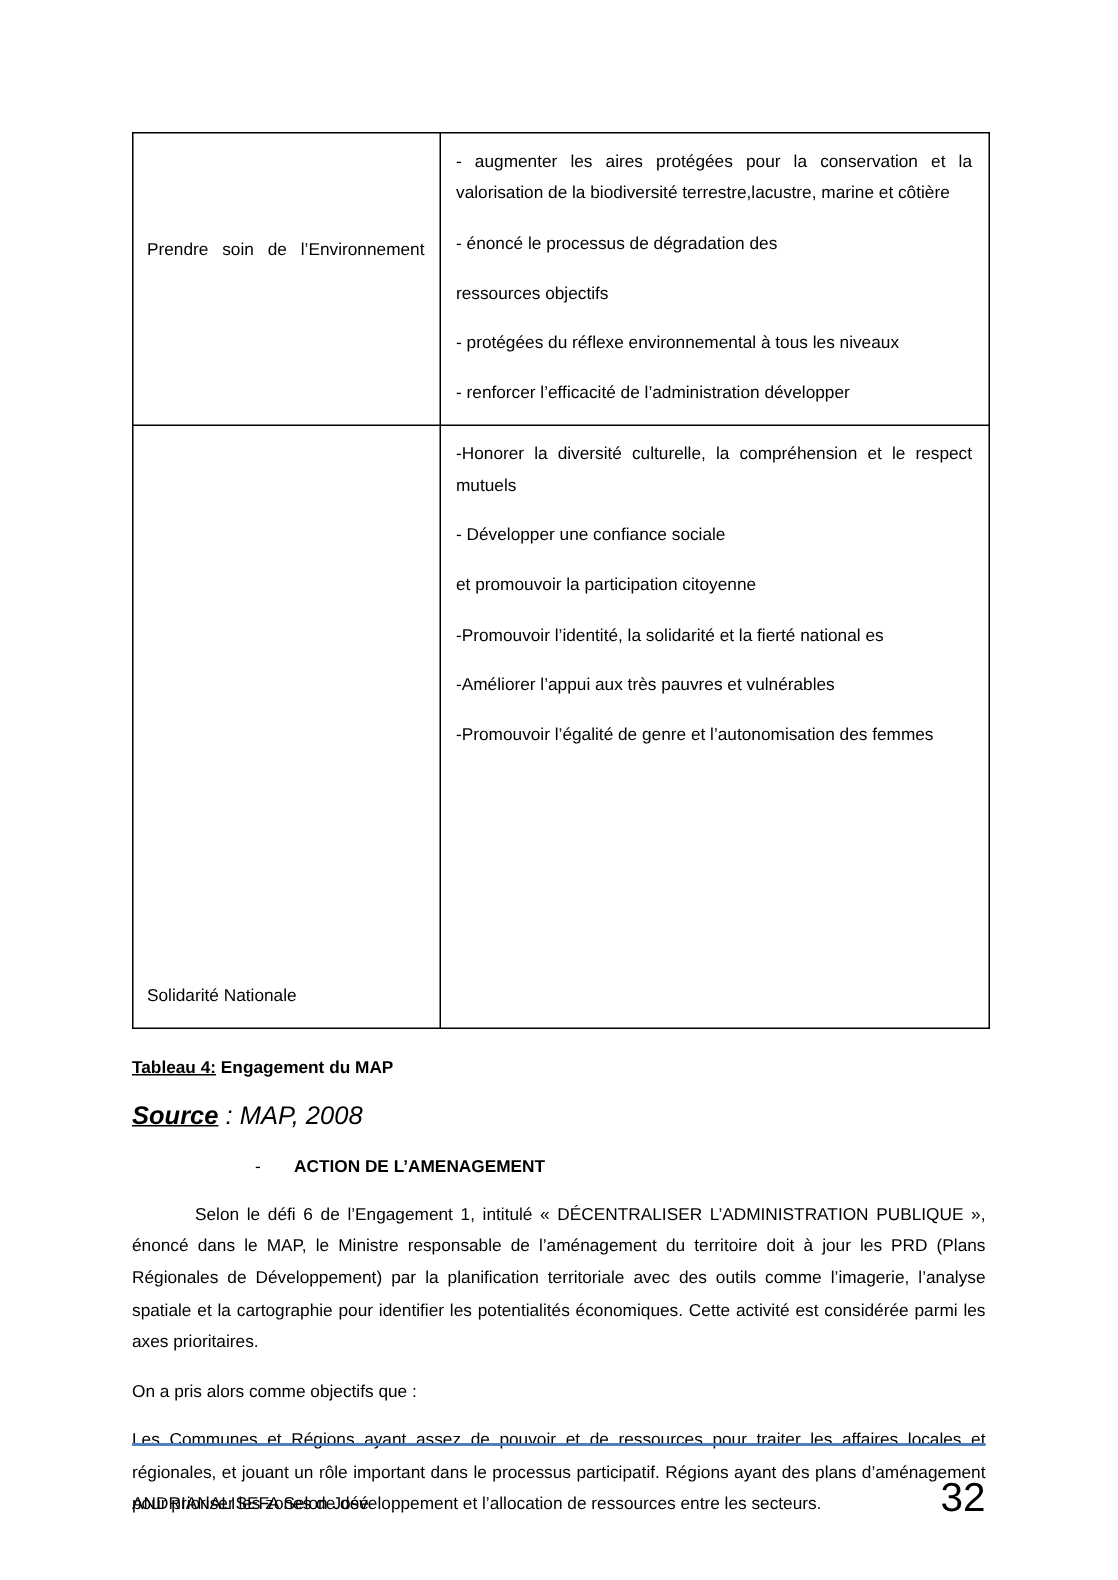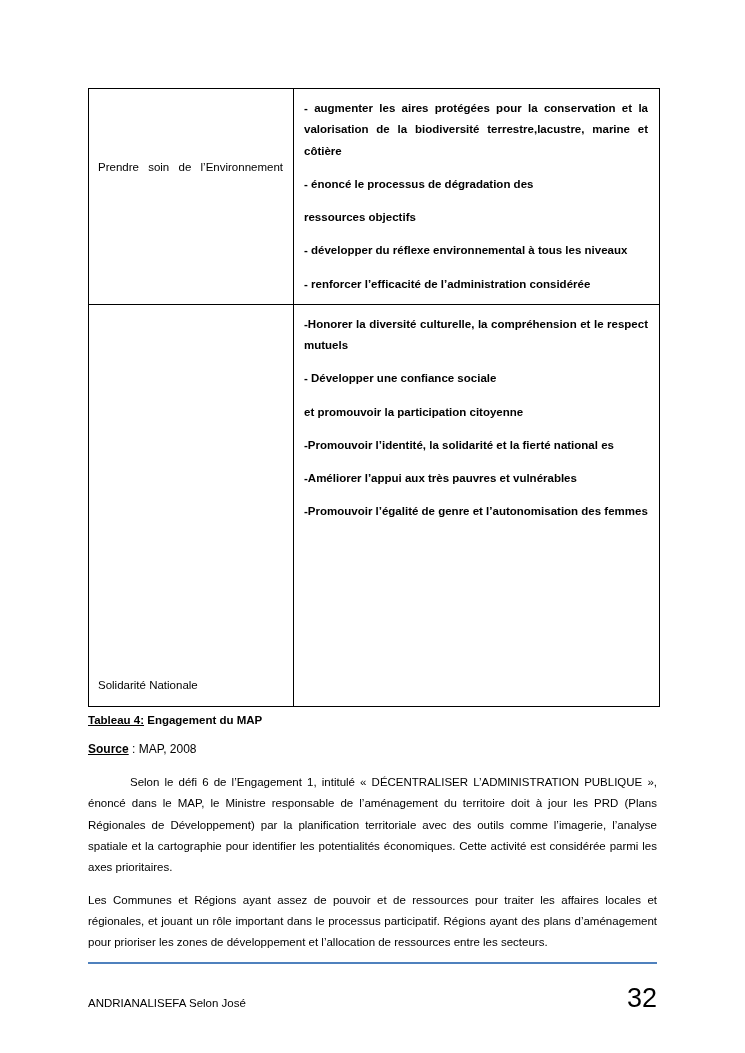--- a/index.html
+++ b/index.html
@@ -53,54 +53,54 @@
     font-size: 11.5px;
     line-height: 1.85;
     color: #000;
   }
   .just {
     text-align: justify;
     text-justify: inter-word;
   }
   .para {
     margin: 0 0 12px 0;
-    font-weight: bold;
   }
   .para:last-child {
     margin-bottom: 0;
   }
   .spread {
     text-align: justify;
   }
   .spread::after {
     content: "";
     display: inline-block;
     width: 100%;
   }
   .row1-left .cell-left-inner {
     padding-top: 68px;
   }
   .row2-left .cell-left-inner {
     padding-top: 370px;
   }
   .caption {
-    margin-top: 7px;
+    margin-top: 20px;
     font-size: 11.5px;
     color: #000;
   }
   .caption .u {
     text-decoration: underline;
     font-weight: bold;
   }
   .caption .b {
     font-weight: bold;
   }
   .source {
     margin-top: 16px;
-    font-size: 12px;
+    font-size: 17px;
+    font-style: italic;
   }
   .source .u {
     text-decoration: underline;
     font-weight: bold;
   }
   .bullet-line {
     margin-top: 18px;
     margin-left: 82px;
     font-size: 11.5px;
     font-weight: bold;
@@ -171,22 +171,22 @@
       <tbody>
           <tr>
         <td class="col-left row1-left">
           <div class="cell-left-inner spread">Prendre soin de l’Environnement</div>
         </td>
         <td class="col-right">
           <div class="cell-inner">
             <p class="para just">- augmenter les aires protégées pour la conservation et la valorisation de la biodiversité terrestre,lacustre, marine et côtière</p>
             <p class="para just">- énoncé le  processus de dégradation des</p>
             <p class="para just">ressources objectifs</p>
-            <p class="para just">-  développer  du  réflexe  environnemental  à  tous  les niveaux</p>
-            <p class="para just">- renforcer l’efficacité de l’administration considérée</p>
+            <p class="para just">-  protégées  du  réflexe  environnemental  à  tous  les niveaux</p>
+            <p class="para just">- renforcer l’efficacité de l’administration développer</p>
           </div>
         </td>
       </tr>
       <tr>
         <td class="col-left row2-left">
           <div class="cell-left-inner">Solidarité Nationale</div>
         </td>
         <td class="col-right">
           <div class="cell-inner">
             <p class="para just">-Honorer  la  diversité  culturelle,  la  compréhension  et  le respect mutuels</p>
@@ -202,22 +202,26 @@
       </table>
 
     <div class="caption">
       <span class="u">Tableau 4:</span><span class="b"> Engagement du MAP</span>
     </div>
 
     <div class="source">
       <span class="u">Source</span><span> : MAP, 2008</span>
     </div>
 
+    <div class="bullet-line">
+      <span class="dash">-</span><span>ACTION DE L’AMENAGEMENT</span>
+    </div>
 
     <p class="body-para indent">Selon  le  défi  6  de  l’Engagement  1,   intitulé  « DÉCENTRALISER  L’ADMINISTRATION PUBLIQUE », énoncé dans le MAP, le Ministre responsable de l’aménagement du territoire doit  à jour les PRD (Plans Régionales de Développement) par la planification territoriale avec des  outils  comme  l’imagerie,  l’analyse  spatiale  et  la  cartographie  pour  identifier  les potentialités économiques. Cette activité est considérée parmi les axes prioritaires.</p>
+    <p class="body-para2 indent">On a pris alors comme objectifs que :</p>
     <p class="body-para3">Les Communes et Régions ayant assez de pouvoir et de ressources pour traiter les affaires locales  et  régionales,  et  jouant  un  rôle  important  dans  le  processus  participatif.  Régions ayant des plans d’aménagement pour prioriser les zones de développement et l’allocation de ressources entre les secteurs.</p>
 
   </div>
 
   <div class="footer-rule" style="background: rgb(79, 129, 189);"></div>
 
   <div class="footer">
     <div class="footer-name">ANDRIANALISEFA  Selon José</div>
     <div class="footer-page">32</div>
   </div>

